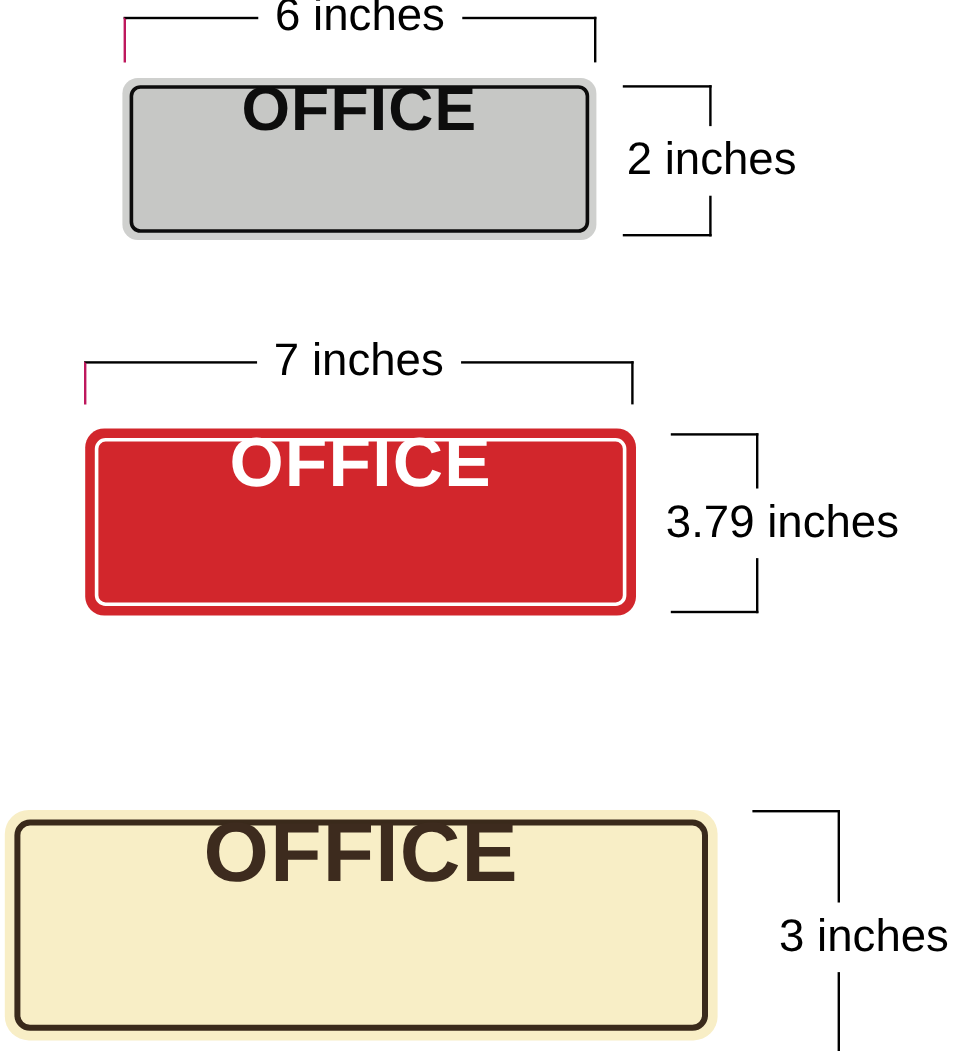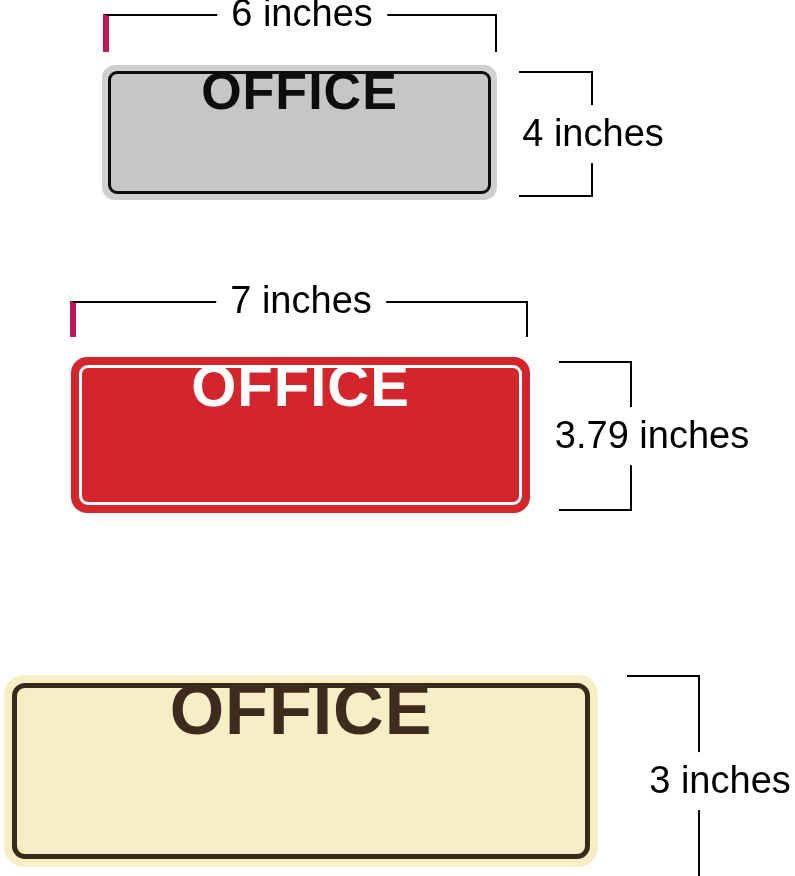--- a/index.html
+++ b/index.html
@@ -10,21 +10,21 @@
     height: 876px;
     background: #ffffff;
     font-family: "Liberation Sans", sans-serif;
     overflow: hidden;
   }
 
   
   .dim-w {
     position: absolute;
     border-top: 2px solid #000;
-    border-left: 6px solid #be185d;
+    border-left: 2px solid #be185d;
     border-right: 2px solid #000;
   }
   .dim-h {
     position: absolute;
     border-top: 2px solid #000;
     border-right: 2px solid #000;
     border-bottom: 2px solid #000;
   }
   .dim-label {
     position: absolute;
@@ -122,21 +122,21 @@
 <div class="canvas">
 
   <div class="dim-w g1-dimw">
     <span class="dim-label">6 inches</span>
   </div>
   <div class="sign g1-sign">
     <div class="sign-stroke"></div>
     <span class="sign-text">OFFICE</span>
   </div>
   <div class="dim-h g1-dimh">
-    <span class="dim-label">4 inches</span>
+    <span class="dim-label">2 inches</span>
   </div>
 
   <div class="dim-w g2-dimw">
     <span class="dim-label">7 inches</span>
   </div>
   <div class="sign g2-sign">
     <div class="sign-stroke"></div>
     <span class="sign-text">OFFICE</span>
   </div>
   <div class="dim-h g2-dimh shift-right">

